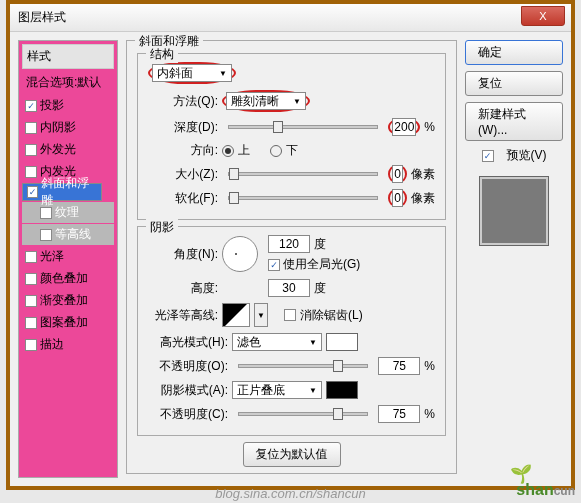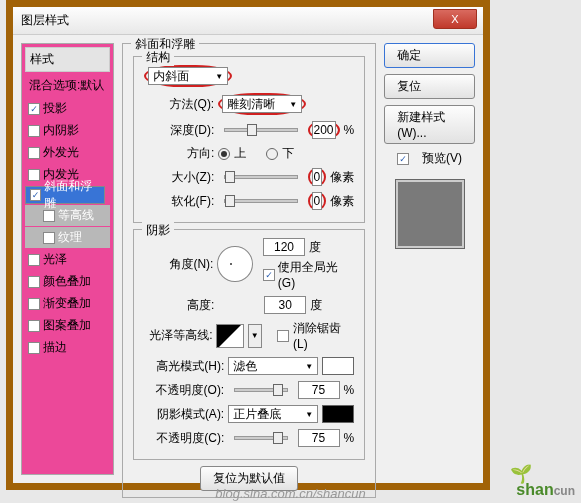--- a/index.html
+++ b/index.html
@@ -1,17 +1,17 @@
 <!DOCTYPE html>
 <html><head>
 <meta charset="utf-8">
 <style>
 *{box-sizing:border-box;margin:0;padding:0;font-family:"Microsoft YaHei",SimSun,sans-serif;font-size:12px}
 body{background:#e8e8e8;width:581px;height:503px;position:relative}
-.window{position:absolute;left:6px;top:0;width:484px;height:490px;background:#f0f0f0;border:7px solid #a16207}
+.window{position:absolute;left:6px;top:0;width:569px;height:490px;background:#f0f0f0;border:4px solid #a16207}
 .titlebar{height:28px;background:linear-gradient(#fdfdfd,#e8e8e8);border-bottom:1px solid #ccc;display:flex;align-items:center;justify-content:space-between;padding-left:8px}
 .close-btn{width:44px;height:20px;background:linear-gradient(#d96a5f,#c0392b);color:#fff;display:flex;align-items:center;justify-content:center;border:1px solid #a03020;border-radius:0 0 3px 3px;margin-right:6px;margin-top:-4px;cursor:pointer;font-size:11px}
 .content{display:flex;padding:8px;gap:8px;height:calc(100% - 28px)}
 .left-panel{width:100px;border:1px solid #aaa;background:#ec4899;padding:3px}
 .left-head{background:#e4e4e4;padding:3px 4px;border:1px solid #ccc;margin-bottom:2px}
 .left-sub{padding:3px 4px;margin-bottom:1px}
 .left-item{display:flex;align-items:center;gap:3px;padding:2px 3px;margin-bottom:1px}
 .left-item.sel{background:#3874d6;color:#fff}
 .left-item.sub{padding-left:18px;background:#b8b8b8;color:#fff}
 .cb{width:12px;height:12px;border:1px solid #888;background:#fff;display:inline-flex;align-items:center;justify-content:center;font-size:9px;color:#2a5db0}
@@ -75,25 +75,25 @@
           <div class="left-item">
             <span class="cb"></span>
             <span>内发光</span>
           </div>
           <div class="left-item sel">
             <span class="cb ck"></span>
             <span>斜面和浮雕</span>
           </div>
           <div class="left-item sub">
             <span class="cb"></span>
+            <span>纹理</span>
+          </div>
+          <div class="left-item sub">
+            <span class="cb"></span>
             <span>等高线</span>
-          </div>
-          <div class="left-item sub">
-            <span class="cb"></span>
-            <span>纹理</span>
           </div>
           <div class="left-item">
             <span class="cb"></span>
             <span>光泽</span>
           </div>
           <div class="left-item">
             <span class="cb"></span>
             <span>颜色叠加</span>
           </div>
           <div class="left-item">

